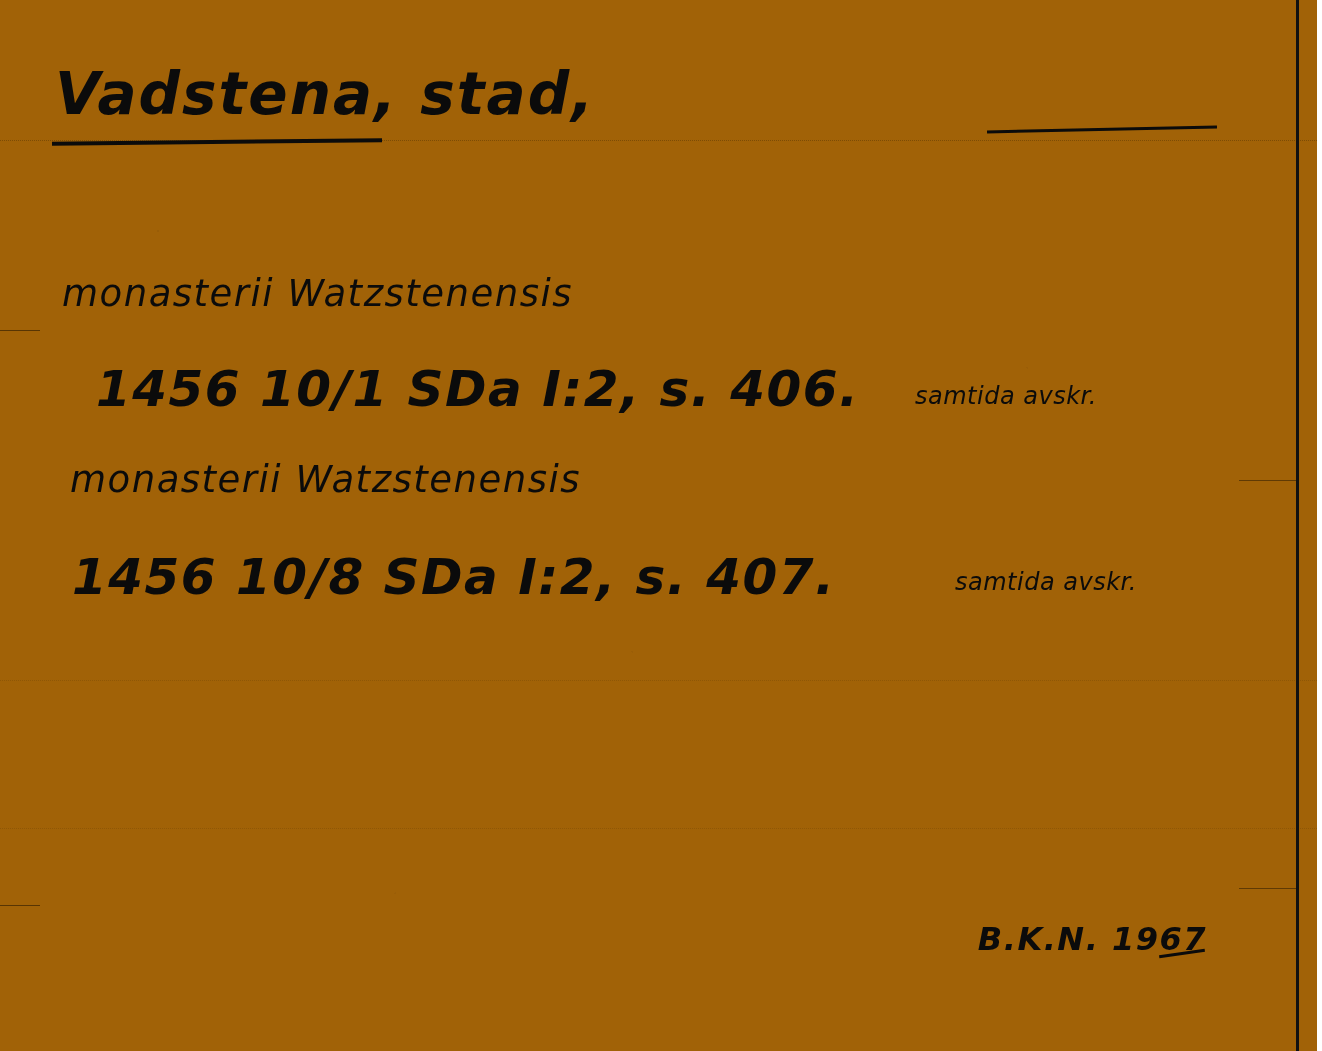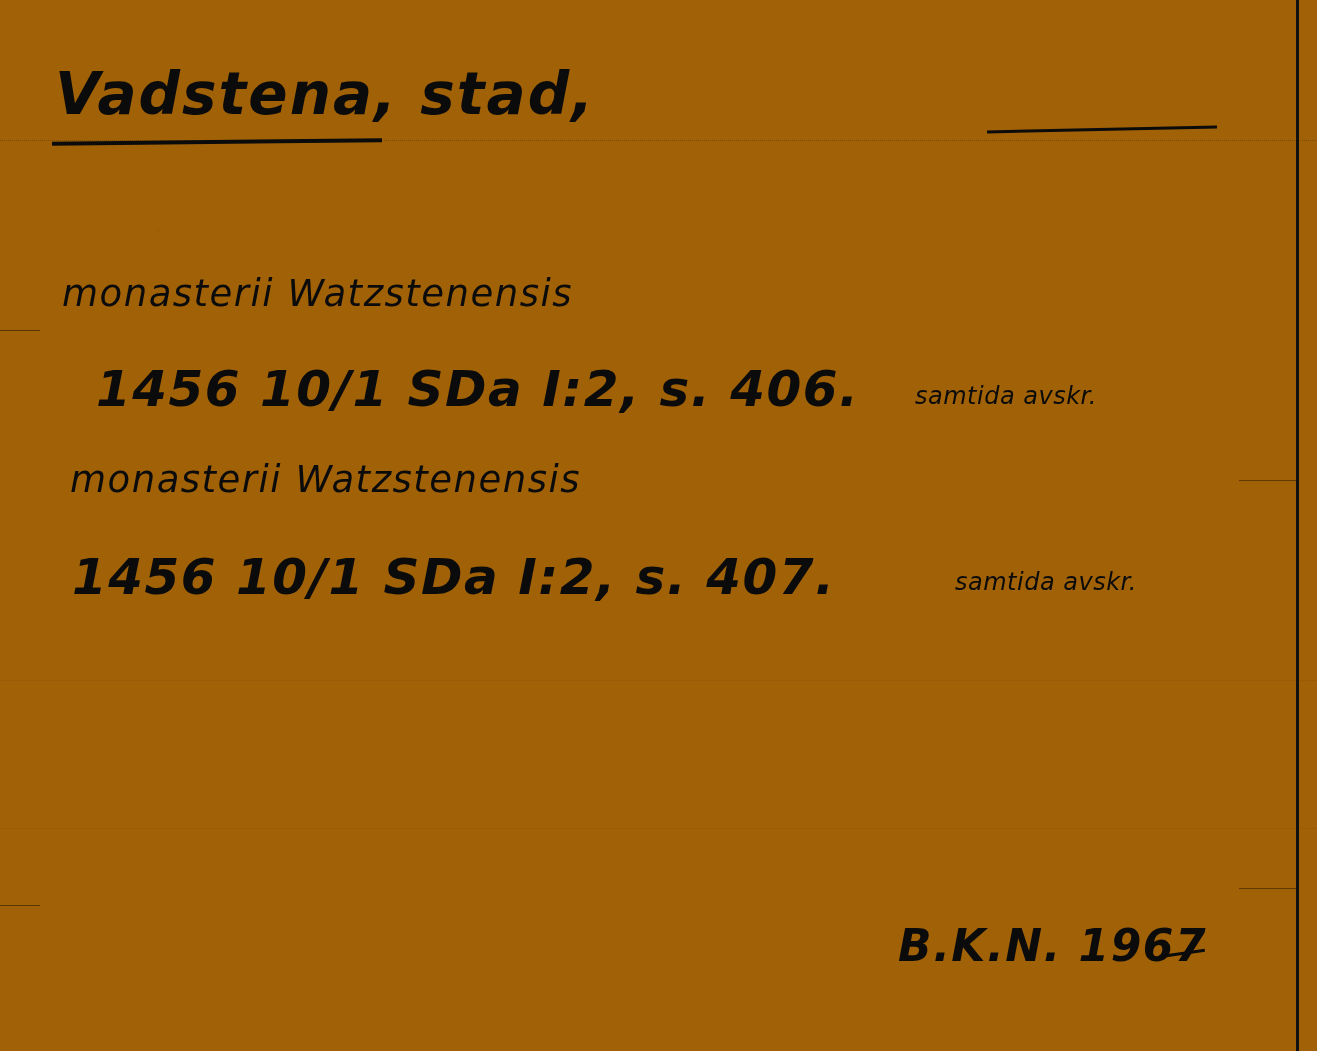--- a/index.html
+++ b/index.html
@@ -122,21 +122,21 @@
   #e1-ref  { left: 68px; top: 360px; margin-left: 28px; }
   #e1-note { left: 915px; top: 382px; }
 
   #e2-head { left: 70px; top: 458px; }
   #e2-ref  { left: 72px; top: 548px; }
   #e2-note { left: 955px; top: 568px; }
 
   #signature {
     right: 110px;
     top: 920px;
-    font-size: 44px;
+    font-size: 32px;
     font-weight: 600;
     letter-spacing: 1.5px;
   }
   #sig-strike {
     position: absolute;
     right: 112px;
     top: 952px;
     width: 46px;
     height: 0;
     border-top: 3px solid #0b0b0b;
@@ -163,19 +163,19 @@
   <div class="hand" id="place">Vadstena, stad,</div>
   <div id="place-underline"></div>
 
   <div id="province-underline"></div>
 
   <div class="hand entry-head" id="e1-head">monasterii Watzstenensis</div>
   <div class="hand entry-ref" id="e1-ref">1456 10/1 SDa I:2, s. 406.</div>
   <div class="hand entry-note" id="e1-note">samtida avskr.</div>
 
   <div class="hand entry-head" id="e2-head">monasterii Watzstenensis</div>
-  <div class="hand entry-ref" id="e2-ref">1456 10/1  SDa I:2, s. 407.</div>
+  <div class="hand entry-ref" id="e2-ref">1456 10/8  SDa I:2, s. 407.</div>
   <div class="hand entry-note" id="e2-note">samtida avskr.</div>
 
   <div class="hand" id="signature">B.K.N. 1967</div>
   <div id="sig-strike"></div>
 
 </div>
 
 </body></html>

